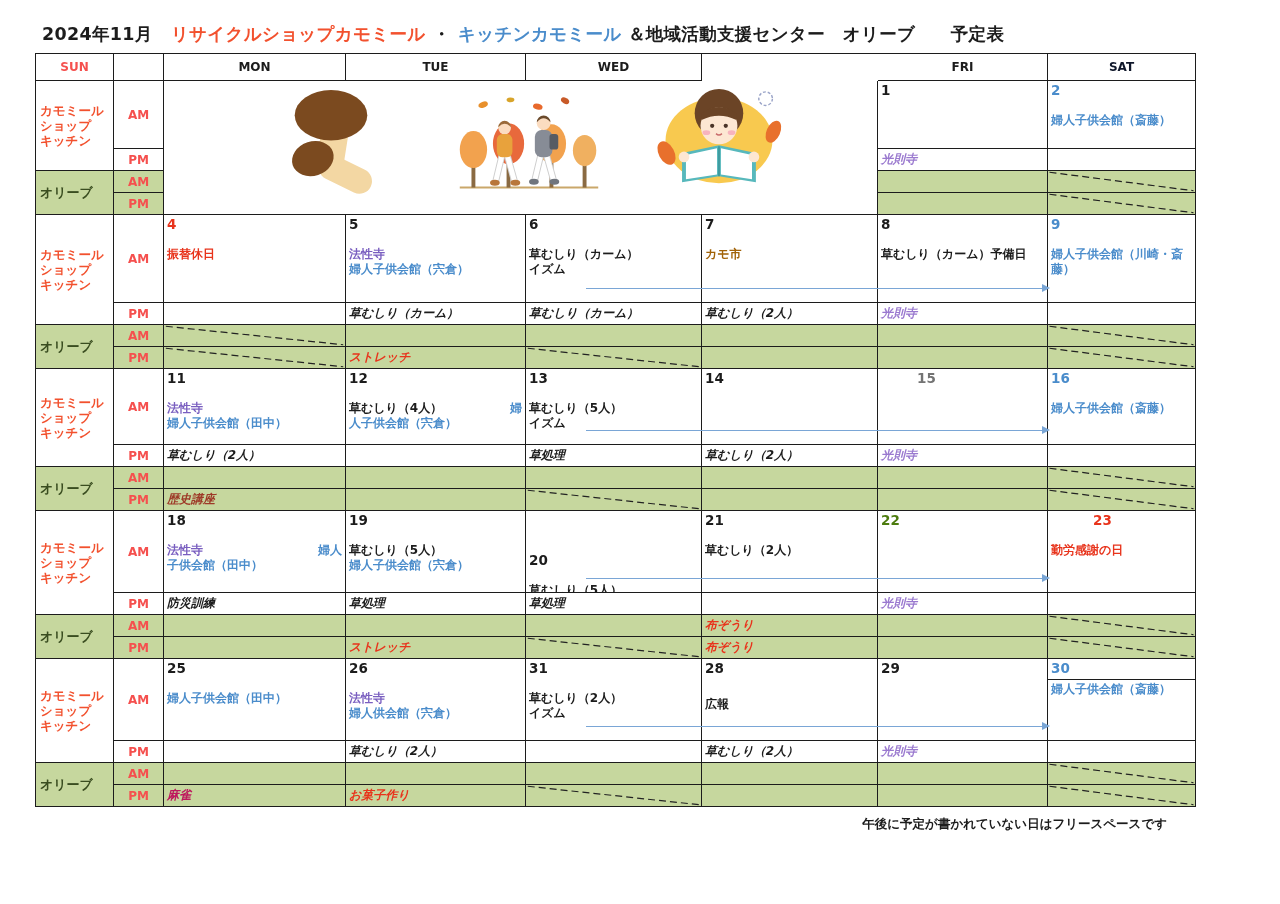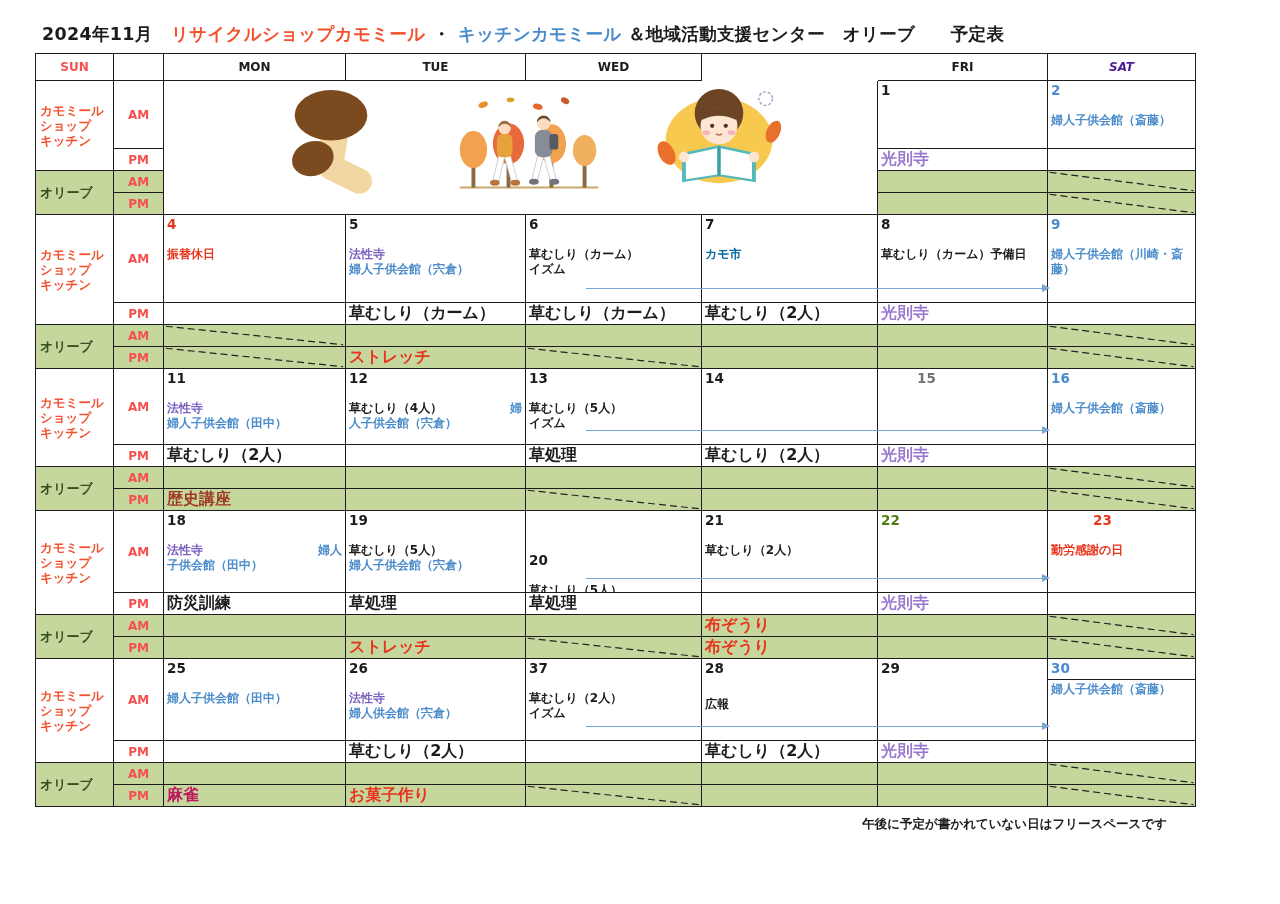--- a/index.html
+++ b/index.html
@@ -24,21 +24,21 @@
         padding-left:4px;font-size:12.5px;line-height:15px;}
   .olab{display:flex;align-items:center;padding-left:4px;font-size:13px;background:#c6d79e;}
   .ampm{display:flex;align-items:center;justify-content:center;font-size:12px;}
   .day-am{font-size:12px;overflow:visible;padding:0;}
   .num{font-size:13.5px;line-height:17px;padding:1px 3px 0;}
   .num.divided{border-bottom:1px solid #1c1c1c;padding-bottom:2px;}
   .lines{padding:0 3px;margin-top:14px;line-height:15px;}
   .num.divided + .lines{margin-top:2px;}
   .line{display:block;}
   .line.between{display:flex;justify-content:space-between;}
-  .pmtext,.olive-text{font-size:16px;line-height:20px;padding:0 3px;white-space:nowrap;}
+  .pmtext,.olive-text{font-size:12px;line-height:20px;padding:0 3px;white-space:nowrap;font-style:italic;}
   .diag-svg{position:absolute;left:0;top:0;width:100%;height:100%;display:block;}
   .arrow{position:absolute;left:60px;bottom:13px;width:462px;height:0;
          border-top:1.5px solid #7aa6d6;z-index:10;}
   .arrow::after{content:'';position:absolute;right:-2px;top:-5px;width:0;height:0;
          border-left:8px solid #7aa6d6;border-top:4.5px solid transparent;border-bottom:4.5px solid transparent;}
   .merged{overflow:hidden;}
   .illu{position:absolute;}
   .illu svg{width:100%;height:100%;display:block;}
   .illu-mushrooms{left:105px;top:4px;width:124px;height:126px;}
   .illu-walk{left:290px;top:12px;width:150px;height:117px;}
@@ -58,21 +58,21 @@
     <span>＆地域活動支援センター　オリーブ　　予定表</span>
   </div>
   <div class="cal" id="calendar">
       <div class="grid hrow" style="grid-template-columns: 78px 50px 182px 180px 176px 176px 170px 148px;">
         <div class="cell hcell" style="color: rgb(245, 80, 78); grid-column: 1;">SUN</div>
         <div class="cell hcell"></div>
         <div class="cell hcell" style="color: rgb(28, 28, 28); grid-column: 3;">MON</div>
         <div class="cell hcell" style="color: rgb(28, 28, 28); grid-column: 4;">TUE</div>
         <div class="cell hcell" style="color: rgb(28, 28, 28); grid-column: 5;">WED</div>
         <div class="cell hcell" style="color: rgb(28, 28, 28); grid-column: 7;">FRI</div>
-        <div class="cell hcell" style="color: #4c1d95; grid-column: 8; font-style: italic;">SAT</div>
+        <div class="cell hcell" style="color: #0f172a; grid-column: 8;">SAT</div>
       </div>
       <div class="grid week" style="grid-template-columns: 78px 50px 182px 180px 176px 176px 170px 148px; grid-template-rows: 68px 22px 22px 22px;">
         <div class="cell kamo" style="color: rgb(242, 81, 46); grid-area: 1 / 1 / 3;">
           <div>カモミール</div>
           <div>ショップ</div>
           <div>キッチン</div>
         </div>
         <div class="cell olab" style="color: rgb(58, 77, 32); grid-area: 3 / 1 / 5;">オリーブ</div>
         <div class="cell ampm" style="color: rgb(245, 80, 78); grid-area: 1 / 2;">AM</div>
         <div class="cell ampm" style="color: rgb(245, 80, 78); grid-area: 2 / 2;">PM</div>
@@ -227,21 +227,21 @@
         </div>
         <div class="cell green" style="grid-area: 3 / 5;"></div>
         <div class="cell green" style="grid-area: 4 / 5;">
           <svg viewBox="0 0 100 100" preserveAspectRatio="none" class="diag-svg">
             <line x1="1" y1="6" x2="99" y2="94" stroke="#222" stroke-width="1.2" stroke-dasharray="7 4" vector-effect="non-scaling-stroke"></line>
           </svg>
         </div>
         <div class="cell day-am" style="grid-area: 1 / 6;">
           <div class="num" style="color: rgb(28, 28, 28);">7</div>
           <div class="lines">
-            <div class="line"><span style="color: #0369a1;">カモ市</span></div>
+            <div class="line"><span style="color: #a16207;">カモ市</span></div>
           </div>
         </div>
         <div class="cell day-pm" style="grid-area: 2 / 6;">
           <div class="pmtext" style="color: rgb(28, 28, 28);">草むしり（2人）</div>
         </div>
         <div class="cell green" style="grid-area: 3 / 6;"></div>
         <div class="cell green" style="grid-area: 4 / 6;"></div>
         <div class="cell day-am" style="grid-area: 1 / 7;">
           <div class="num" style="color: rgb(28, 28, 28);">8</div>
           <div class="lines">
@@ -486,21 +486,21 @@
           </div>
         </div>
         <div class="cell day-pm" style="grid-area: 2 / 4;">
           <div class="pmtext" style="color: rgb(28, 28, 28);">草むしり（2人）</div>
         </div>
         <div class="cell green" style="grid-area: 3 / 4;"></div>
         <div class="cell green" style="grid-area: 4 / 4;">
           <div class="olive-text" style="color: rgb(232, 52, 28);">お菓子作り</div>
         </div>
         <div class="cell day-am" style="grid-area: 1 / 5;">
-          <div class="num" style="color: rgb(28, 28, 28);">37</div>
+          <div class="num" style="color: rgb(28, 28, 28);">31</div>
           <div class="lines">
             <div class="line"><span style="color: rgb(28, 28, 28);">草むしり（2人）</span></div>
             <div class="line"><span style="color: rgb(28, 28, 28);">イズム</span></div>
           </div>
           <div class="arrow"></div>
         </div>
         <div class="cell day-pm" style="grid-area: 2 / 5;"></div>
         <div class="cell green" style="grid-area: 3 / 5;"></div>
         <div class="cell green" style="grid-area: 4 / 5;">
           <svg viewBox="0 0 100 100" preserveAspectRatio="none" class="diag-svg">

